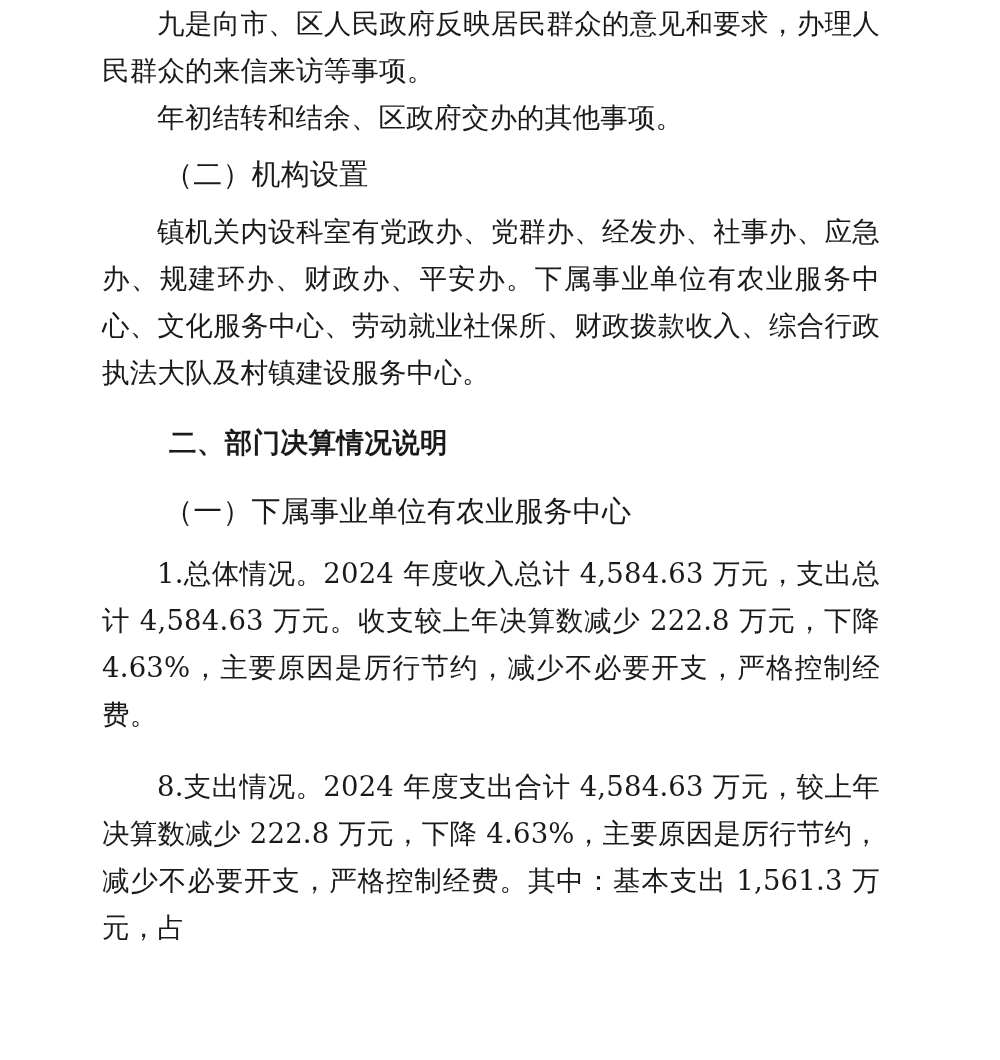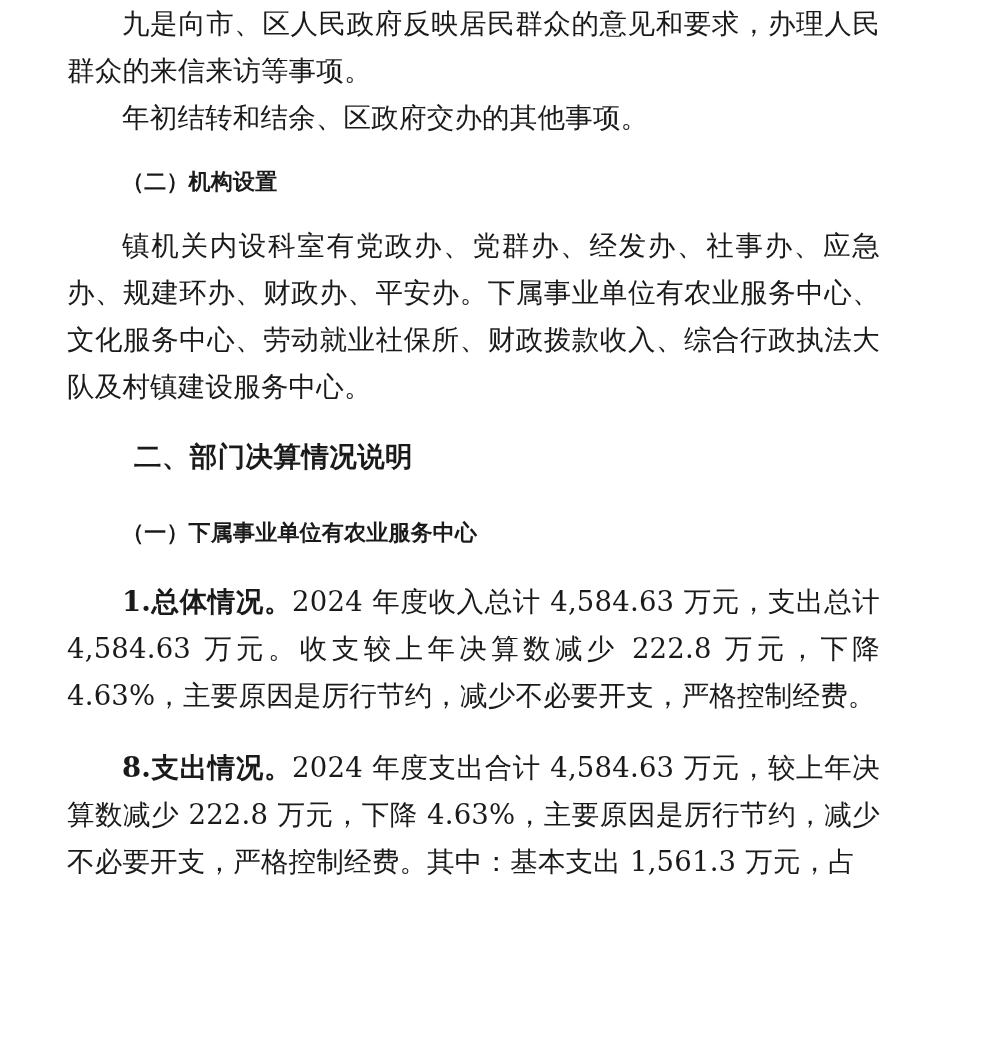--- a/index.html
+++ b/index.html
@@ -12,52 +12,52 @@
     height: 1060px;
     font-family: "DejaVu Serif", "Liberation Serif", serif;
     color: #1a1a1a;
     overflow: hidden;
   }
   .page {
     position: relative;
     width: 1000px;
     height: 888px;
     box-sizing: border-box;
-    padding: 0 120px 0 67px;
+    padding: 0 120px 0 102px;
   }
   .para {
     font-size: 27.5px;
     line-height: 47px;
     text-align: justify;
     text-justify: inter-ideograph;
     letter-spacing: 0.2px;
     margin: 0;
     text-indent: 2em;
   }
   .heading {
     font-size: 27.5px;
     line-height: 47px;
     font-weight: bold;
     margin: 12px;
     text-indent: 2em;
     letter-spacing: 0.4px;
   }
   .subheading {
-    font-size: 22px;
+    font-size: 29px;
     line-height: 47px;
-    font-weight: bold;
-    margin: 11px;
+    font-weight: normal;
+    margin: 4px;
     text-indent: 2em;
     letter-spacing: 0.2px;
   }
   .gap-sm { height: 6px; }
   .gap-md { height: 11px; }
   .gap-lg { height: 14px; }
   .lead {
-    font-weight: bold;
+    font-weight: normal;
   }
 </style>
 </head>
 <body>
 
 <div class="page">
 
   <p class="para">九是向市、区人民政府反映居民群众的意见和要求，办理人民群众的来信来访等事项。</p>
 
   <p class="para">年初结转和结余、区政府交办的其他事项。</p>

